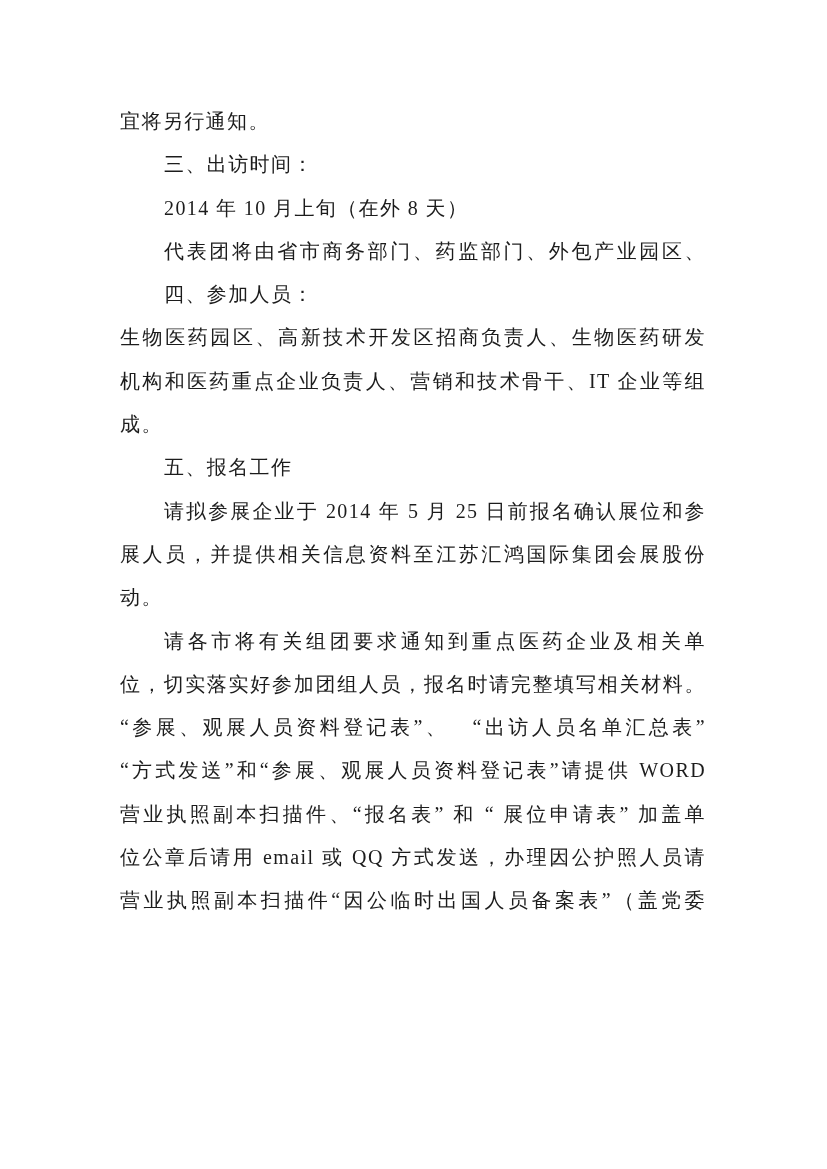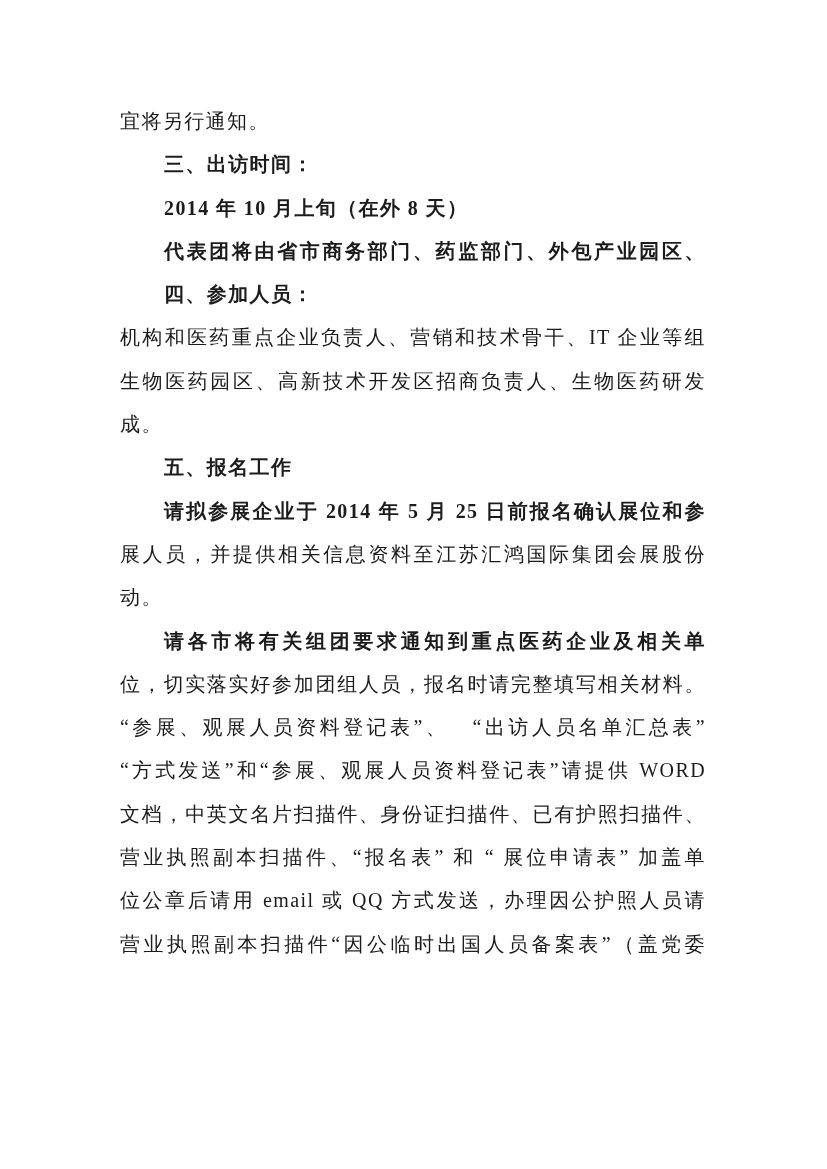--- a/index.html
+++ b/index.html
@@ -34,42 +34,40 @@
     text-align: left;
     white-space: nowrap;
   }
   .line.justify {
     white-space: normal;
     text-align: justify;
     text-align-last: justify;
   }
   .line.indent {
     text-indent: 44px;
-    font-weight: bold;
   }
 </style>
 </head>
 <body>
 
 <div class="page">
   <div class="doc" id="doc-body">
       <div class="line">宜将另行通知。</div>
       <div class="line indent">三、出访时间：</div>
       <div class="line indent">2014 年 10 月上旬（在外 8 天）</div>
       <div class="line indent justify">代表团将由省市商务部门、药监部门、外包产业园区、</div>
       <div class="line indent">四、参加人员：</div>
+      <div class="line justify">生物医药园区、高新技术开发区招商负责人、生物医药研发</div>
       <div class="line justify">机构和医药重点企业负责人、营销和技术骨干、IT 企业等组</div>
-      <div class="line justify">生物医药园区、高新技术开发区招商负责人、生物医药研发</div>
       <div class="line">成。</div>
       <div class="line indent">五、报名工作</div>
       <div class="line indent justify">请拟参展企业于 2014 年 5 月 25 日前报名确认展位和参</div>
       <div class="line justify">展人员，并提供相关信息资料至江苏汇鸿国际集团会展股份</div>
       <div class="line">动。</div>
       <div class="line indent justify">请各市将有关组团要求通知到重点医药企业及相关单</div>
       <div class="line justify">位，切实落实好参加团组人员，报名时请完整填写相关材料。</div>
       <div class="line justify">“参展、观展人员资料登记表”、　“出访人员名单汇总表”</div>
       <div class="line justify">“方式发送”和“参展、观展人员资料登记表”请提供 WORD</div>
-      <div class="line justify">文档，中英文名片扫描件、身份证扫描件、已有护照扫描件、</div>
       <div class="line justify">营业执照副本扫描件、“报名表” 和 “ 展位申请表” 加盖单</div>
       <div class="line justify">位公章后请用 email 或 QQ 方式发送，办理因公护照人员请</div>
       <div class="line justify">营业执照副本扫描件“因公临时出国人员备案表”（盖党委</div>
     </div>
 </div>
 
 </body></html>

